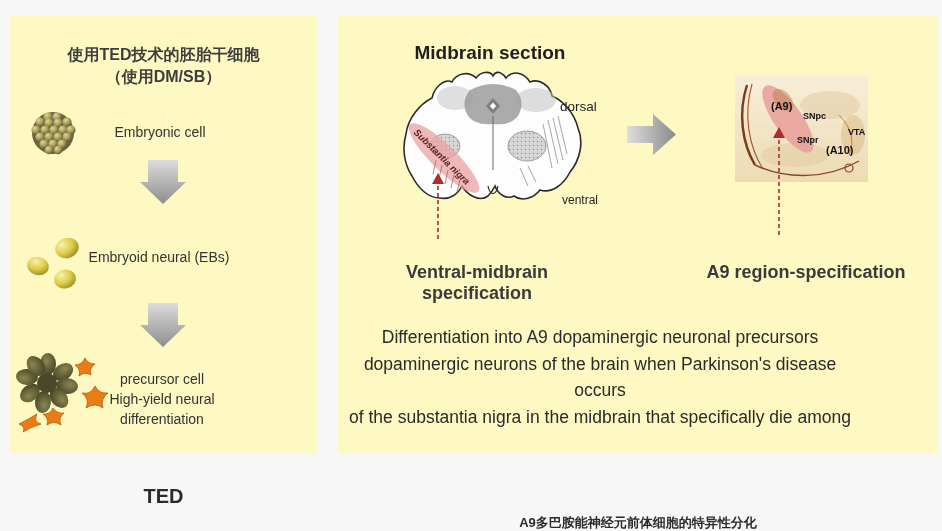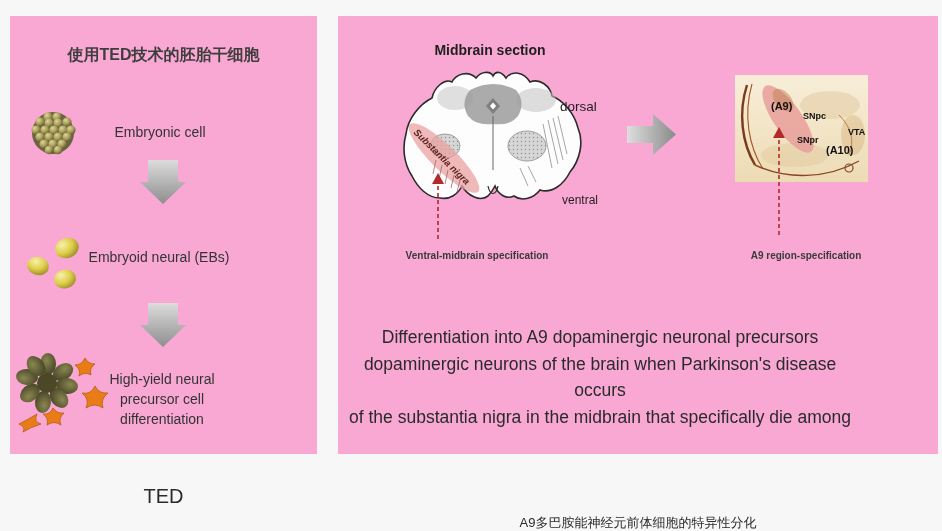--- a/index.html
+++ b/index.html
@@ -2,60 +2,61 @@
 <html><head>
 <meta charset="utf-8">
 <style>
   html,body{margin:0;padding:0;}
   body{
     width:942px;height:531px;position:relative;overflow:hidden;
     background:#f7f7f7;
     font-family:"Liberation Sans","DejaVu Sans",sans-serif;
     color:#2e2e2e;
   }
-  .card{position:absolute;background:#f9a8d4;}
+  .card{position:absolute;background:#fef9c3;}
   #left-card{left:10px;top:16px;width:307px;height:438px;}
   #right-card{left:338px;top:16px;width:600px;height:438px;}
   .abs{position:absolute;}
   .center{text-align:center;}
   
   .panel-title{left:0;top:28px;width:307px;font-size:16px;font-weight:600;line-height:22px;color:#3d3d3d;text-align:center;}
   .step-label{font-size:14px;color:#333;}
   #label-step1{left:70px;top:108px;width:160px;}
   #label-step2{left:39px;top:233px;width:220px;}
   #label-step3{left:62px;top:353px;width:180px;line-height:20px;}
   #stem-img{left:20px;top:94px;}
   #eb-img{left:15px;top:219px;}
   #neural-img{left:5px;top:334px;}
   #down-arrow-1{left:130px;top:144px;}
   #down-arrow-2{left:130px;top:287px;}
-  .bottom-caption{position:absolute;font-weight:400;color:#2b2b2b;text-align:center;}
+  .bottom-caption{position:absolute;font-weight:700;color:#2b2b2b;text-align:center;}
   #ted-caption{left:10px;top:485px;width:307px;font-size:20px;}
   #a9-caption{left:338px;top:514px;width:600px;font-size:13px;}
   
-  #midbrain-title{left:52px;top:26px;width:200px;font-size:14px;font-weight:700;color:#1f1f1f;text-align:center;}
+  #midbrain-title{left:52px;top:26px;width:200px;font-size:19px;font-weight:700;color:#1f1f1f;text-align:center;}
   #brain-illustration{left:62px;top:52px;}
   #dorsal-label{left:222px;top:67px;font-size:13.5px;color:#1f1f1f;margin-top:16px;}
   #ventral-label{left:224px;top:177px;font-size:12px;color:#1f1f1f;}
   #right-arrow{left:289px;top:95px;}
   #histology-img{left:397px;top:59px;}
   #dashed-left{left:92px;top:156px;}
   #dashed-right{left:433px;top:110px;z-index:5;}
-  .spec-label{font-size:10px;font-weight:700;color:#3a3a3a;text-align:center;}
+  .spec-label{font-size:18px;font-weight:700;color:#3a3a3a;text-align:center;margin-top:12px;}
   #spec-left{left:19px;top:234px;width:240px;}
   #spec-right{left:348px;top:234px;width:240px;}
   #paragraph{left:0;top:308px;width:524px;font-size:17.5px;line-height:26.5px;color:#2a2a2a;text-align:center;}
 </style>
 </head>
 <body>
 
 <div id="left-card" class="card">
 
   <div class="abs panel-title">
     <div>使用TED技术的胚胎干细胞</div>
+    <div>（使用DM/SB）</div>
   </div>
 
   <svg class="abs" id="stem-img" width="46" height="46" viewBox="0 0 46 46">
     <defs>
       <radialGradient id="ballG" cx="35%" cy="30%" r="75%">
         <stop offset="0%" stop-color="#ded692"></stop>
         <stop offset="55%" stop-color="#a89d5c"></stop>
         <stop offset="100%" stop-color="#5f572f"></stop>
       </radialGradient>
     </defs>
@@ -132,22 +133,22 @@
       <circle cx="32" cy="33" r="10" fill="#4a4827"></circle>
     </g>
     <g fill="#e87c17" stroke="#b65c0c" stroke-width="0.8">
       <path d="M70,8 Q73,14 80,14 Q74,18 76,25 Q70,21 64,26 Q66,19 60,15 Q67,15 70,8 Z"></path>
       <path d="M80,36 Q84,44 93,43 Q85,49 88,58 Q80,52 71,58 Q75,49 67,43 Q76,45 80,36 Z"></path>
       <path d="M38,58 Q42,64 49,63 Q43,68 46,75 Q39,70 32,75 Q34,68 28,64 Q35,65 38,58 Z"></path>
       <path d="M4,74 Q12,70 22,64 Q18,72 26,74 Q16,77 8,82 Q11,77 4,74 Z"></path>
     </g>
   </svg>
   <div class="abs step-label center" id="label-step3">
+    <div>precursor cell</div>
     <div>High-yield neural</div>
-    <div>precursor cell</div>
     <div>differentiation</div>
   </div>
 </div>
 
 <div id="right-card" class="card">
 
   <div class="abs" id="midbrain-title">Midbrain section</div>
 
   <svg class="abs" id="brain-illustration" width="190" height="145" viewBox="0 0 190 145">
     <defs>

